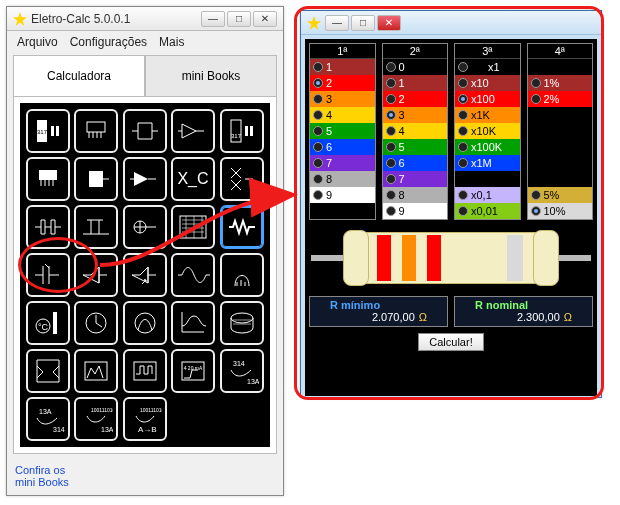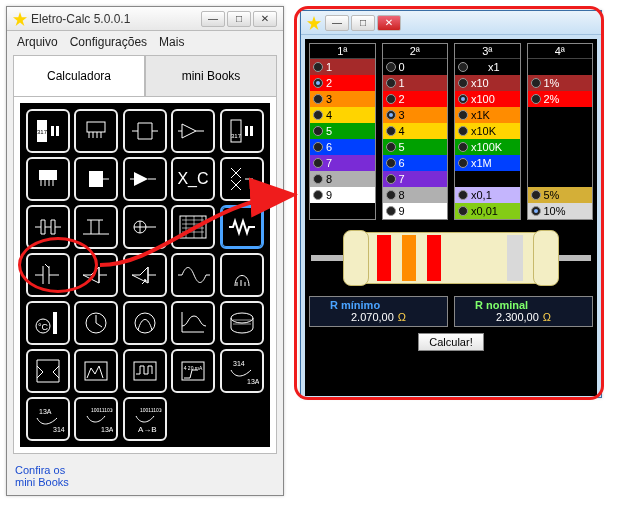--- a/index.html
+++ b/index.html
@@ -52,21 +52,21 @@
   .rbody .bulge { position:absolute; top:-3px; bottom:-3px; width:26px; background:#f3eec4; border:1px solid #c7b96b; border-radius:8px; }
   .rbody .bulge.l { left:-4px; }
   .rbody .bulge.r { right:-4px; }
   .stripe { position:absolute; top:2px; bottom:2px; width:14px; }
   .stripe.s1{left:30px;} .stripe.s2{left:55px;} .stripe.s3{left:80px;} .stripe.s4{left:160px; width:16px;}
 
   .results { display:flex; gap:6px; margin-top:4px; }
   .resbox { flex:1; border:1px solid #888; background:#0f172a; padding:2px 20px 3px; }
   .resbox .rlab { font-weight:bold; color:#4aa3ff; font-size:11px; }
   .resbox.nom .rlab{ color:#7fff6b; } .resbox.max .rlab{ color:#ff4d4d; }
-  .resbox .rval { text-align:center; color:#fff; font-size:11px; }
+  .resbox .rval { text-align:right; color:#fff; font-size:11px; }
   .resbox .rval .ohm{ color:#ff4d4d; margin-left:4px; }
   .resbox.nom .rval .ohm{ color:#ffd24d; } .resbox.min .rval .ohm{ color:#ffd24d; }
 
   .calc-button { margin: 6px auto 0; padding:2px 10px; background:linear-gradient(#fff,#e4e4e4); border:1px solid #888; font-size:11px; width:max-content; cursor:default; }
 
   
   .annot-circle { position:absolute; border:3px solid #ef1c1c; border-radius:50%; pointer-events:none; }
   .annot-circle.c1 { left:18px; top:237px; width:80px; height:56px; }
   .annot-circle.c2 { left:294px; top:6px; width:310px; height:394px; border-radius:14px; }
   svg.arrow { position:absolute; pointer-events:none; }

